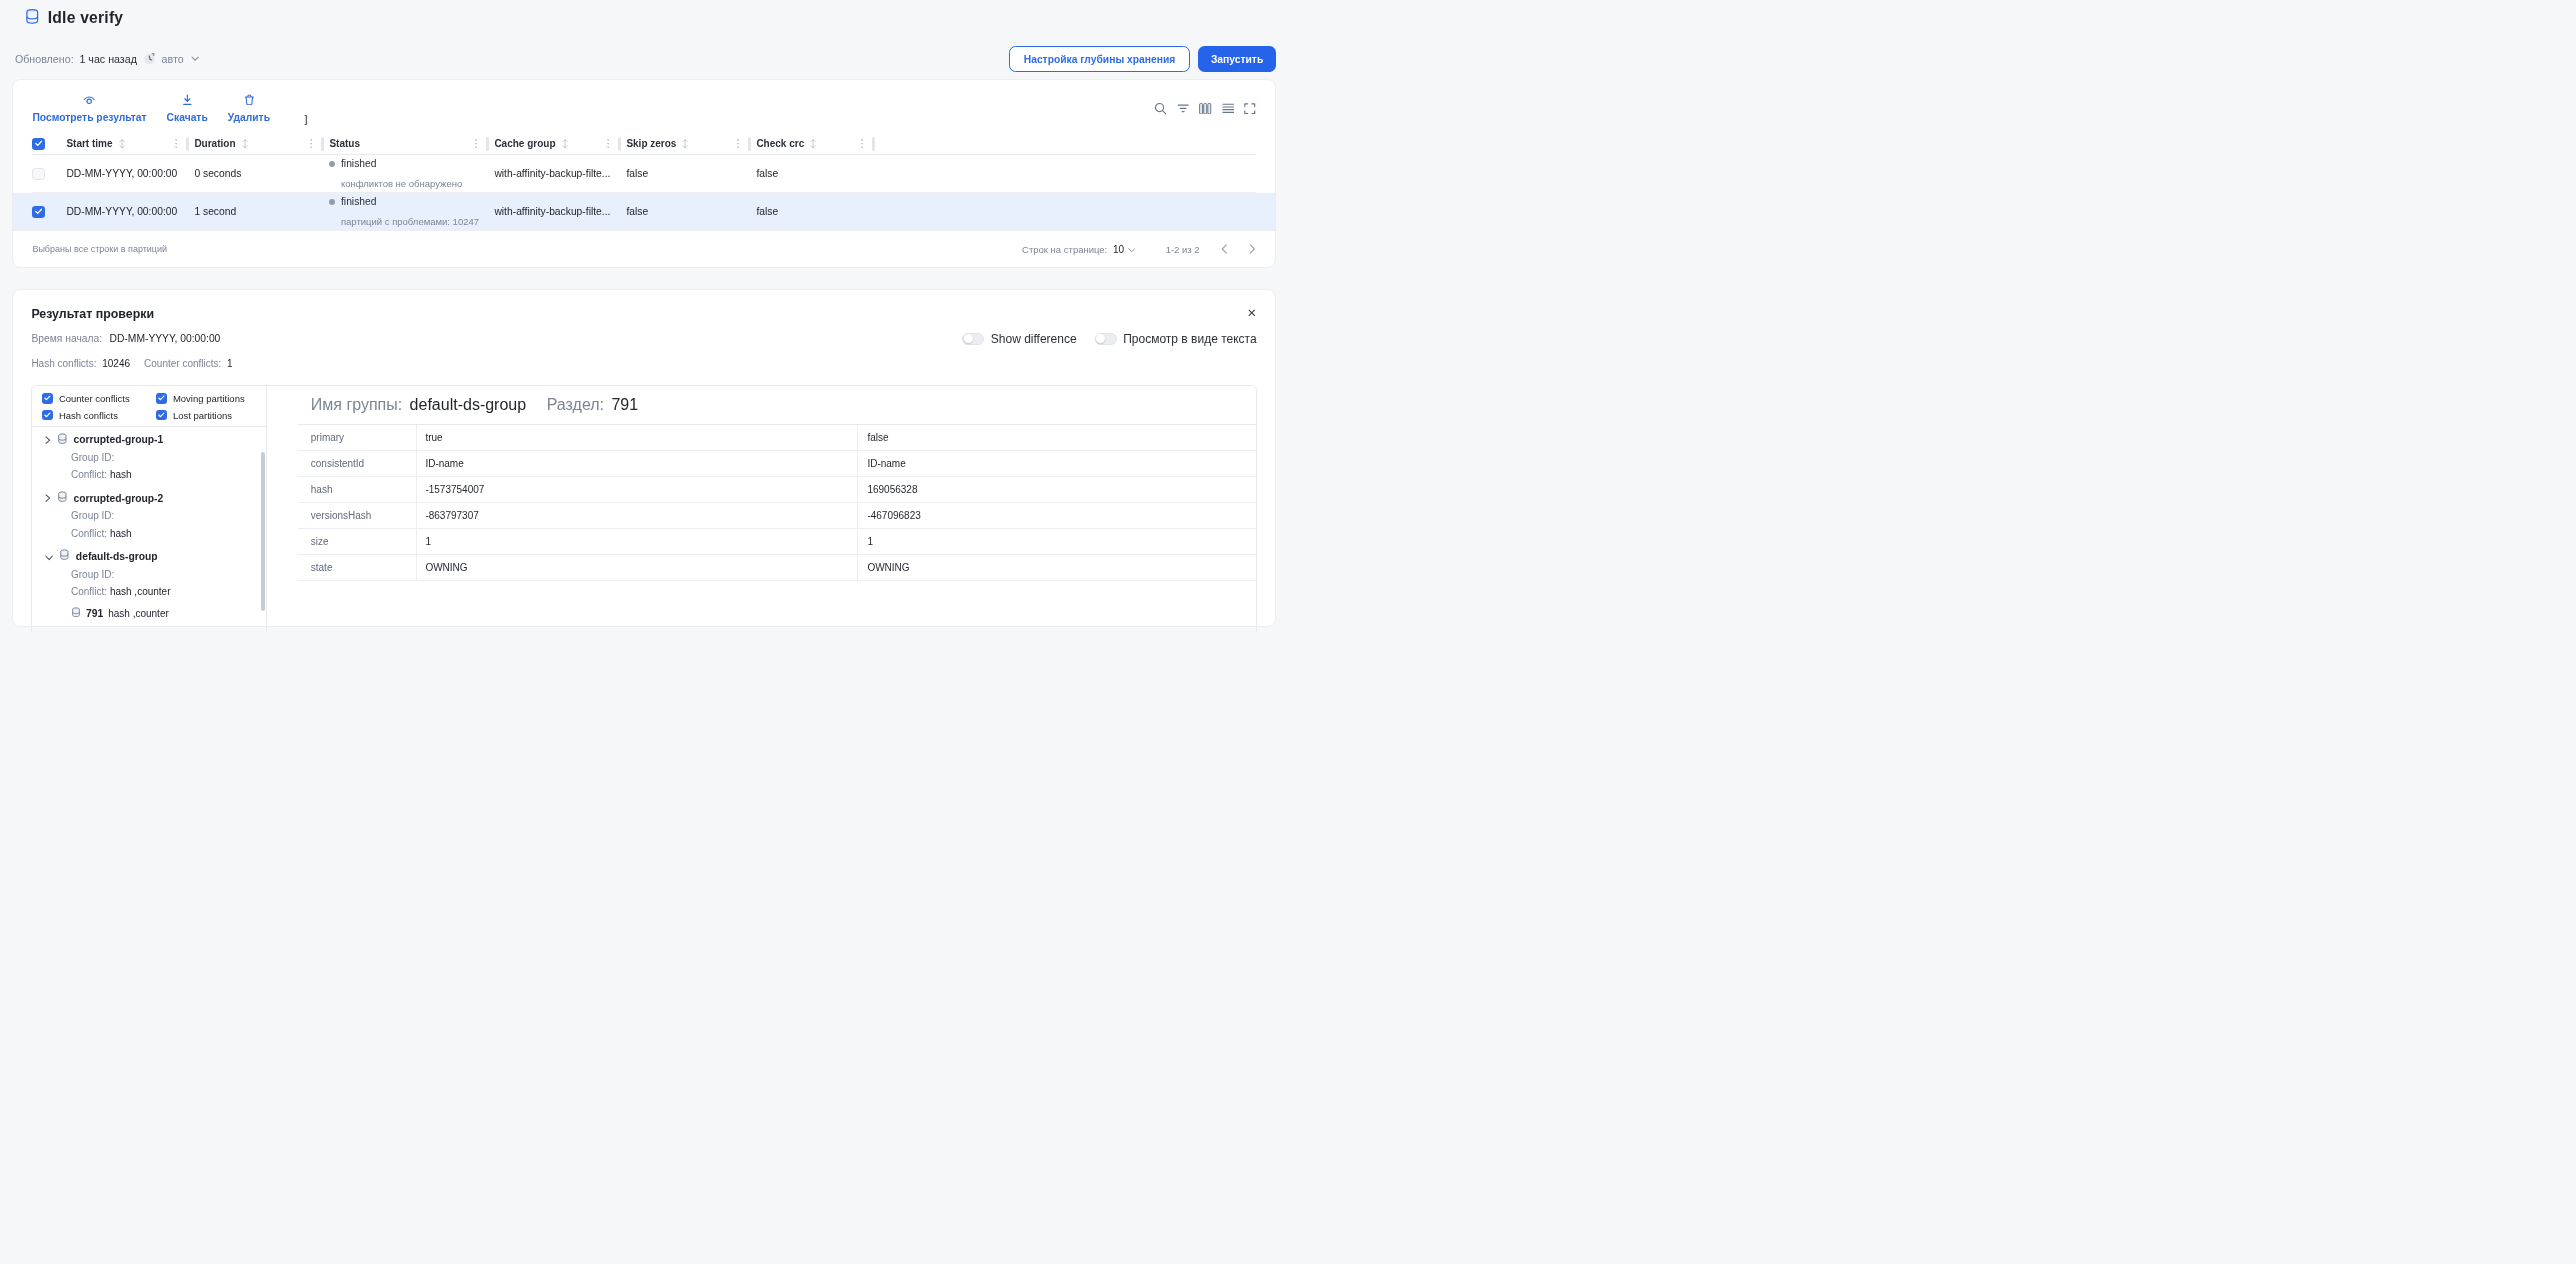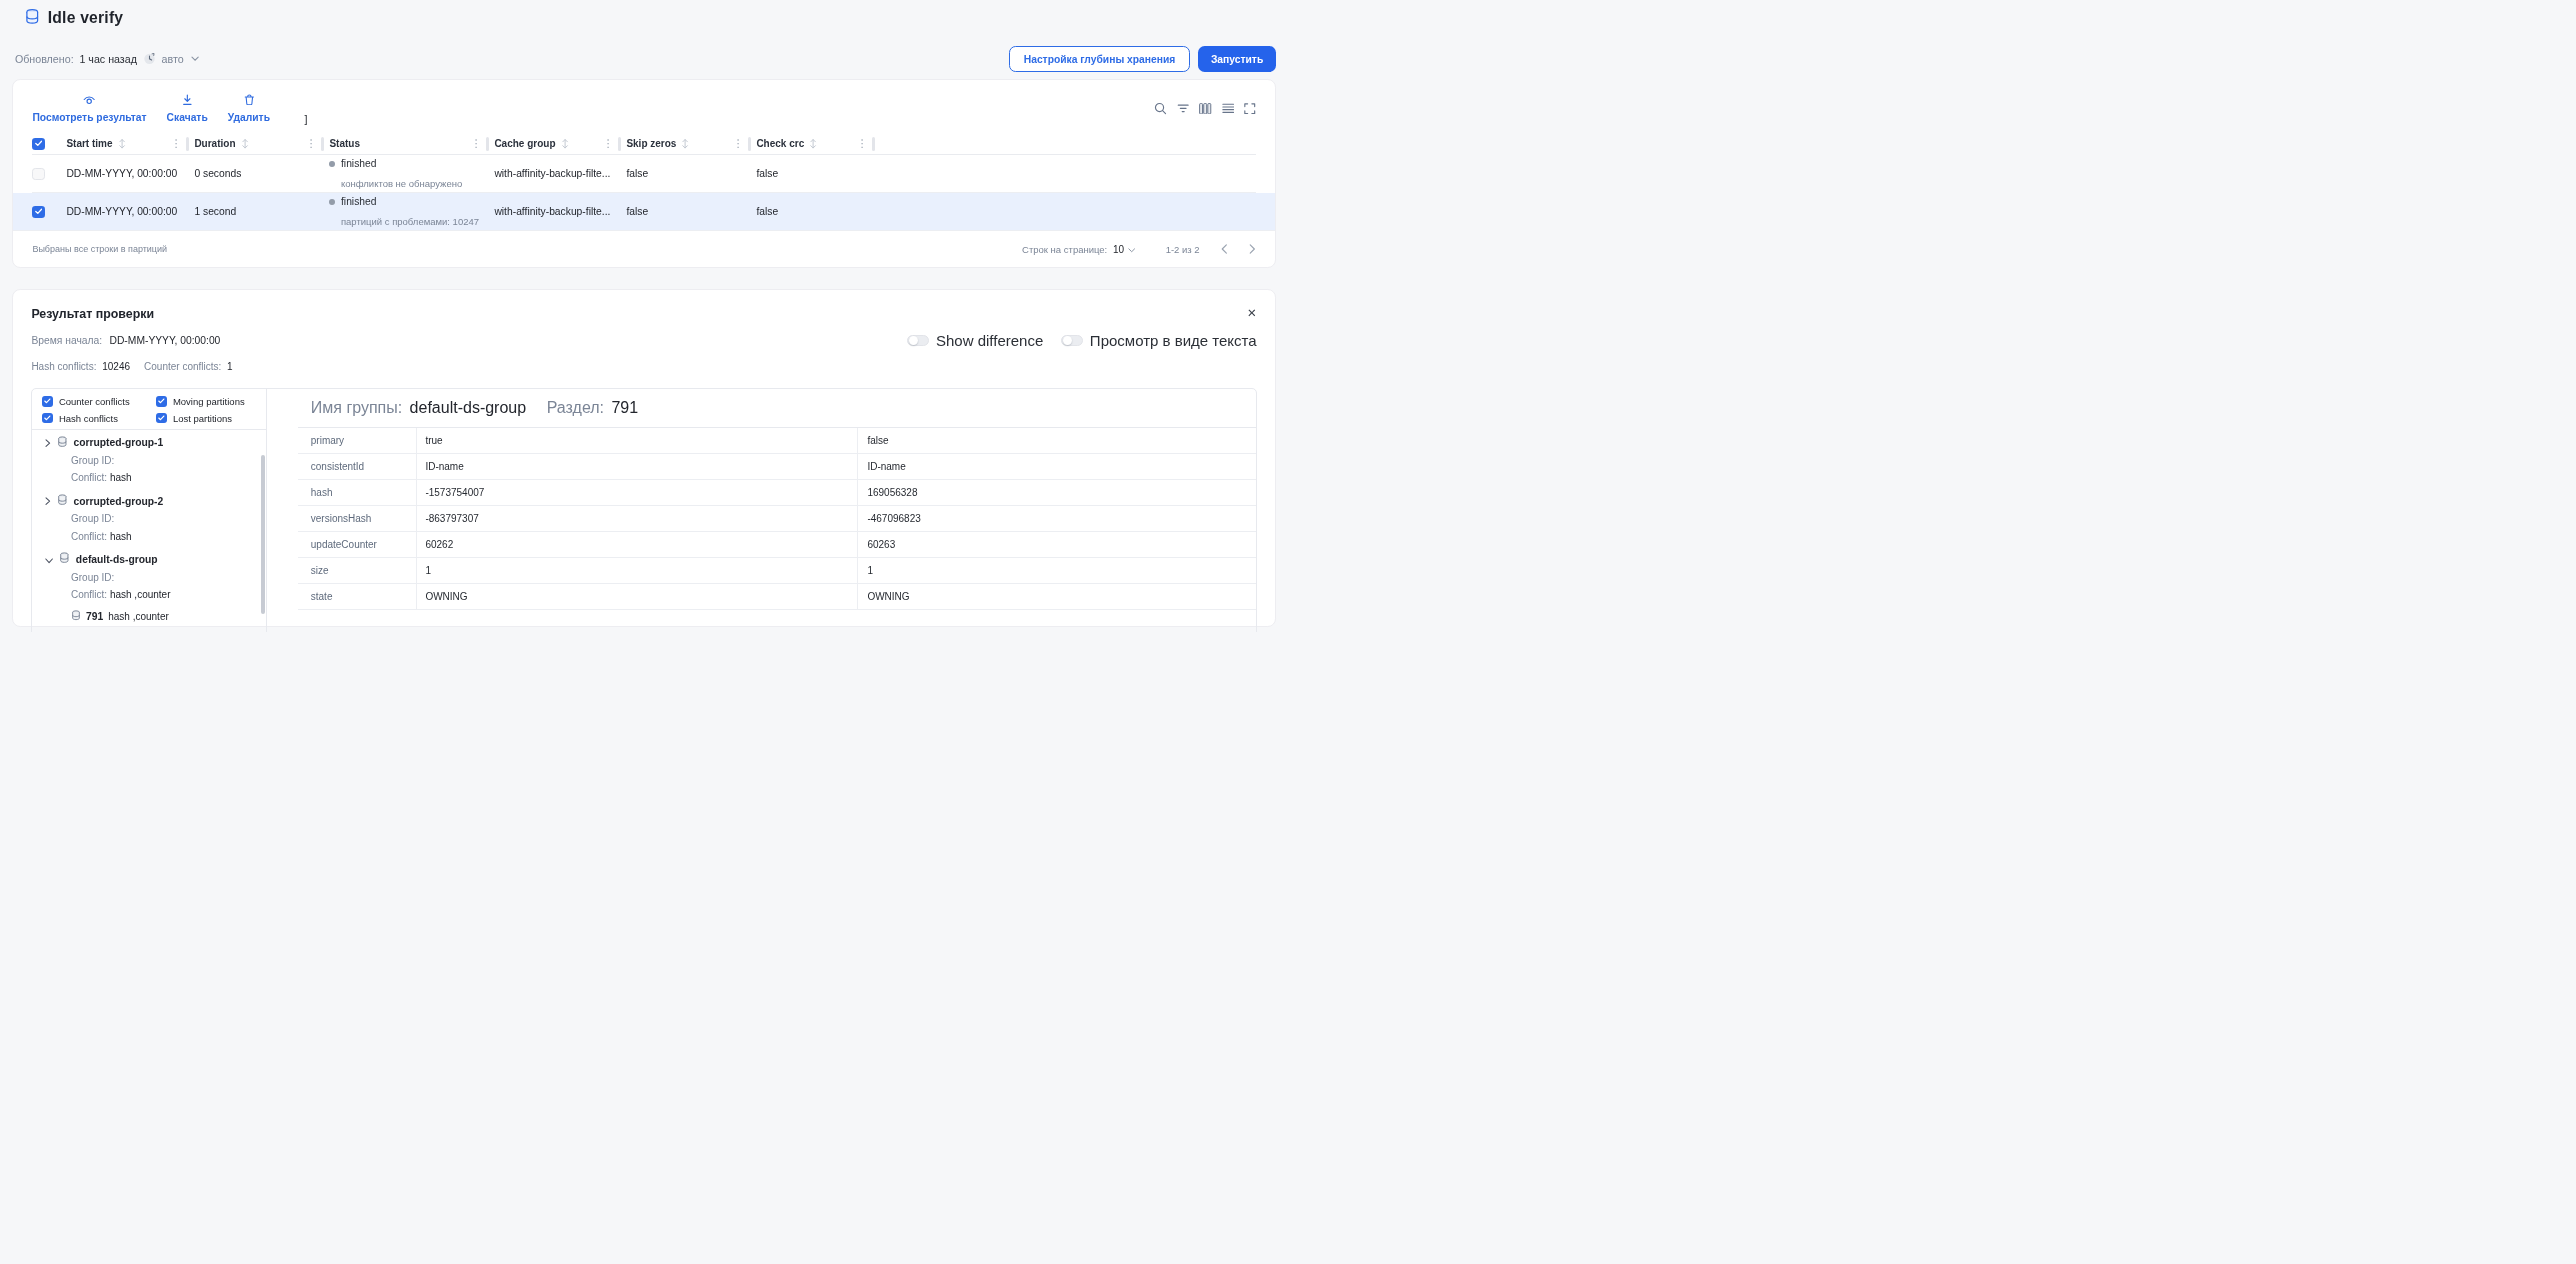--- a/index.html
+++ b/index.html
@@ -71,21 +71,21 @@
   .cb.off { background:#f8f8f9; border:0.8px solid #e3e5ea; }
 
   
   .res-header { display:flex; align-items:center; padding-top:17.3px; }
   .res-title { font-size:12.4px; font-weight:700; color:#20242c; }
   .close-x { margin-left:auto; font-size:11.5px; color:#3a404a; cursor:pointer; line-height:1; }
   .res-meta { display:flex; align-items:center; margin-top:10.7px; font-size:10.3px; }
   .meta-label { color:#7b8596; margin-right:7.4px; }
   .meta-val { color:#23262d; }
   .toggles { margin-left:auto; display:flex; align-items:center; gap:18px; }
-  .toggle-group { display:flex; align-items:center; gap:6.6px; font-size:15px; color:#2b2f36; }
+  .toggle-group { display:flex; align-items:center; gap:6.6px; font-size:12px; color:#2b2f36; }
   .toggle { width:22px; height:11.5px; border-radius:6.6px; background:#ebedf1; border:0.8px solid #e2e4e9; position:relative; cursor:pointer; }
   .knob { position:absolute; left:0.8px; top:0.4px; width:9px; height:9px; border-radius:50%; background:#fff; box-shadow:0 0.8px 1.6px rgba(40,50,70,.25); }
   .res-stats { display:flex; align-items:center; margin-top:12.4px; font-size:10px; }
   .stat-label { color:#7b8596; margin-right:5.8px; }
   .stat-val { color:#23262d; }
   .stat-gap { margin-left:14px; }
 
   .res-box { margin-top:16px; border:0.8px solid #e7e9ee; border-radius:5px; height:301px; display:flex; position:relative; overflow:hidden;gap:31px; }
   .left-col { width:235px; flex:0 0 235px; border-right:0.8px solid #e7e9ee; position:relative; overflow:hidden; }
   .filters { padding:6.6px 0 5px 10px; border-bottom:0.8px solid #e7e9ee; display:grid; grid-template-columns:114px auto; row-gap:5.8px; }
@@ -524,25 +524,20 @@
           <div class="d-key">hash</div>
           <div class="d-val1">-1573754007</div>
           <div class="d-val2">169056328</div>
         </div>
         <div class="detail-row">
           <div class="d-key">versionsHash</div>
           <div class="d-val1">-863797307</div>
           <div class="d-val2">-467096823</div>
         </div>
         <div class="detail-row">
-          <div class="d-key">updateCounter</div>
-          <div class="d-val1">60262</div>
-          <div class="d-val2">60263</div>
-        </div>
-        <div class="detail-row">
           <div class="d-key">size</div>
           <div class="d-val1">1</div>
           <div class="d-val2">1</div>
         </div>
         <div class="detail-row">
           <div class="d-key">state</div>
           <div class="d-val1">OWNING</div>
           <div class="d-val2">OWNING</div>
         </div>
       </div>

